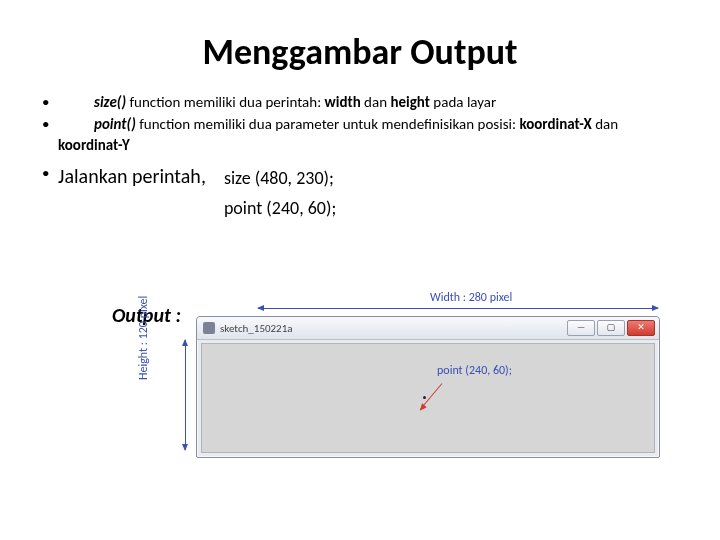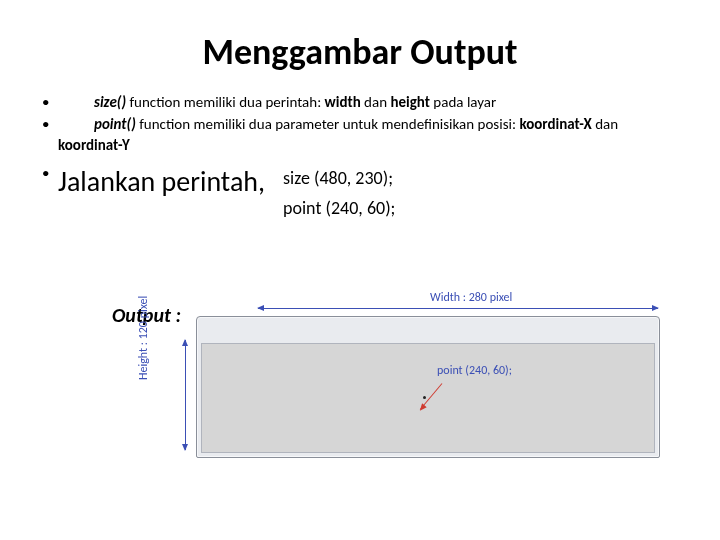--- a/index.html
+++ b/index.html
@@ -46,21 +46,21 @@
   }
   .b { font-weight: bold; }
   .bi { font-weight: bold; font-style: italic; margin-left: 36px; }
   .run-row {
     display: flex;
     align-items: flex-start;
     margin-top: 8px;
   }
   .run-row ul.bullets { flex: 0 0 auto; }
   .run-label {
-    font-size: 28px;
+    font-size: 20px;
     font-weight: normal;
   }
   .code-col {
     margin-left: 18px;
     font-size: 18px;
     line-height: 1.7;
   }
   .output-label {
     font-size: 20px;
     font-weight: bold;
@@ -240,20 +240,29 @@
 
   <div class="output-label">Output :</div>
 
   <div class="figure">
     <div class="width-label">Width : 280 pixel</div>
     <div class="width-arrow"></div>
     <div class="height-label">Height : 120 pixel</div>
     <div class="height-arrow"></div>
 
     <div class="window">
+      <div class="titlebar">
+        <div class="icon"></div>
+        <div class="wtitle">sketch_150221a</div>
+        <div class="win-buttons">
+          <div class="win-btn">—</div>
+          <div class="win-btn">▢</div>
+          <div class="win-btn close">✕</div>
+        </div>
+      </div>
       <div class="canvas">
         <div class="point-dot" style="left:49%; top:48%;"></div>
         <div class="point-label" style="left:52%; top:18%;">point (240, 60);</div>
         <div class="point-arrow" style="left:53%; top:36%; transform: rotate(130deg);"></div>
       </div>
     </div>
   </div>
 
 </div>
 

